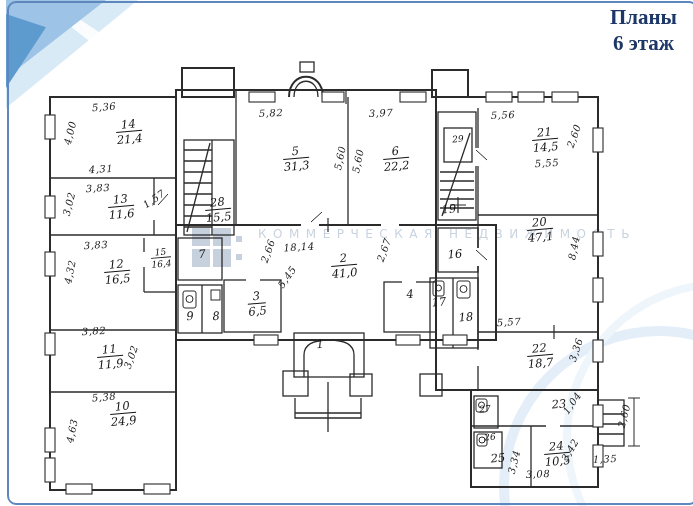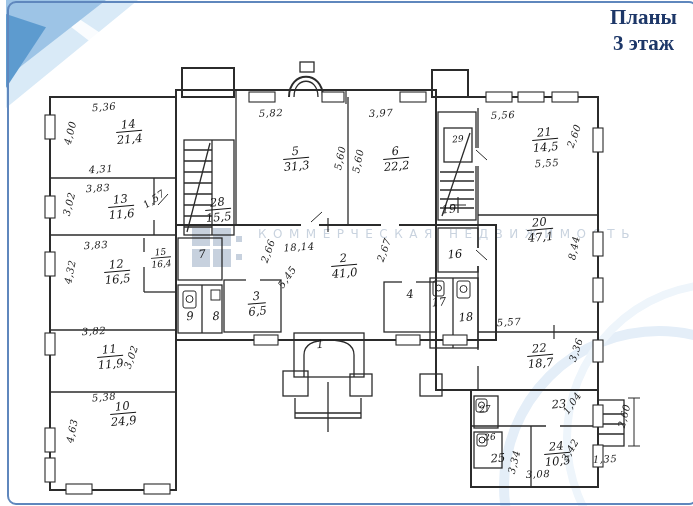--- a/index.html
+++ b/index.html
@@ -51,21 +51,21 @@
     <div class="t1"></div>
     <div class="t4"></div>
     <div class="t2"></div>
     <div class="t3"></div>
   </div>
   <div class="deco-br"></div>
   <div class="deco-br2"></div>
 
   <div class="title">
     <div>Планы</div>
-    <div>3 этаж</div>
+    <div>6 этаж</div>
   </div>
 
   <div class="wm">
     <div class="wm-logo">
       <div class="sq" style="left:0;top:0;width:18px;height:18px"></div>
       <div class="sq" style="left:21px;top:0;width:18px;height:18px"></div>
       <div class="sq" style="left:0;top:21px;width:18px;height:18px"></div>
       <div class="sq" style="left:21px;top:21px;width:18px;height:18px"></div>
       <div class="sq" style="left:44px;top:8px;width:6px;height:6px"></div>
       <div class="sq" style="left:44px;top:26px;width:6px;height:6px"></div>

